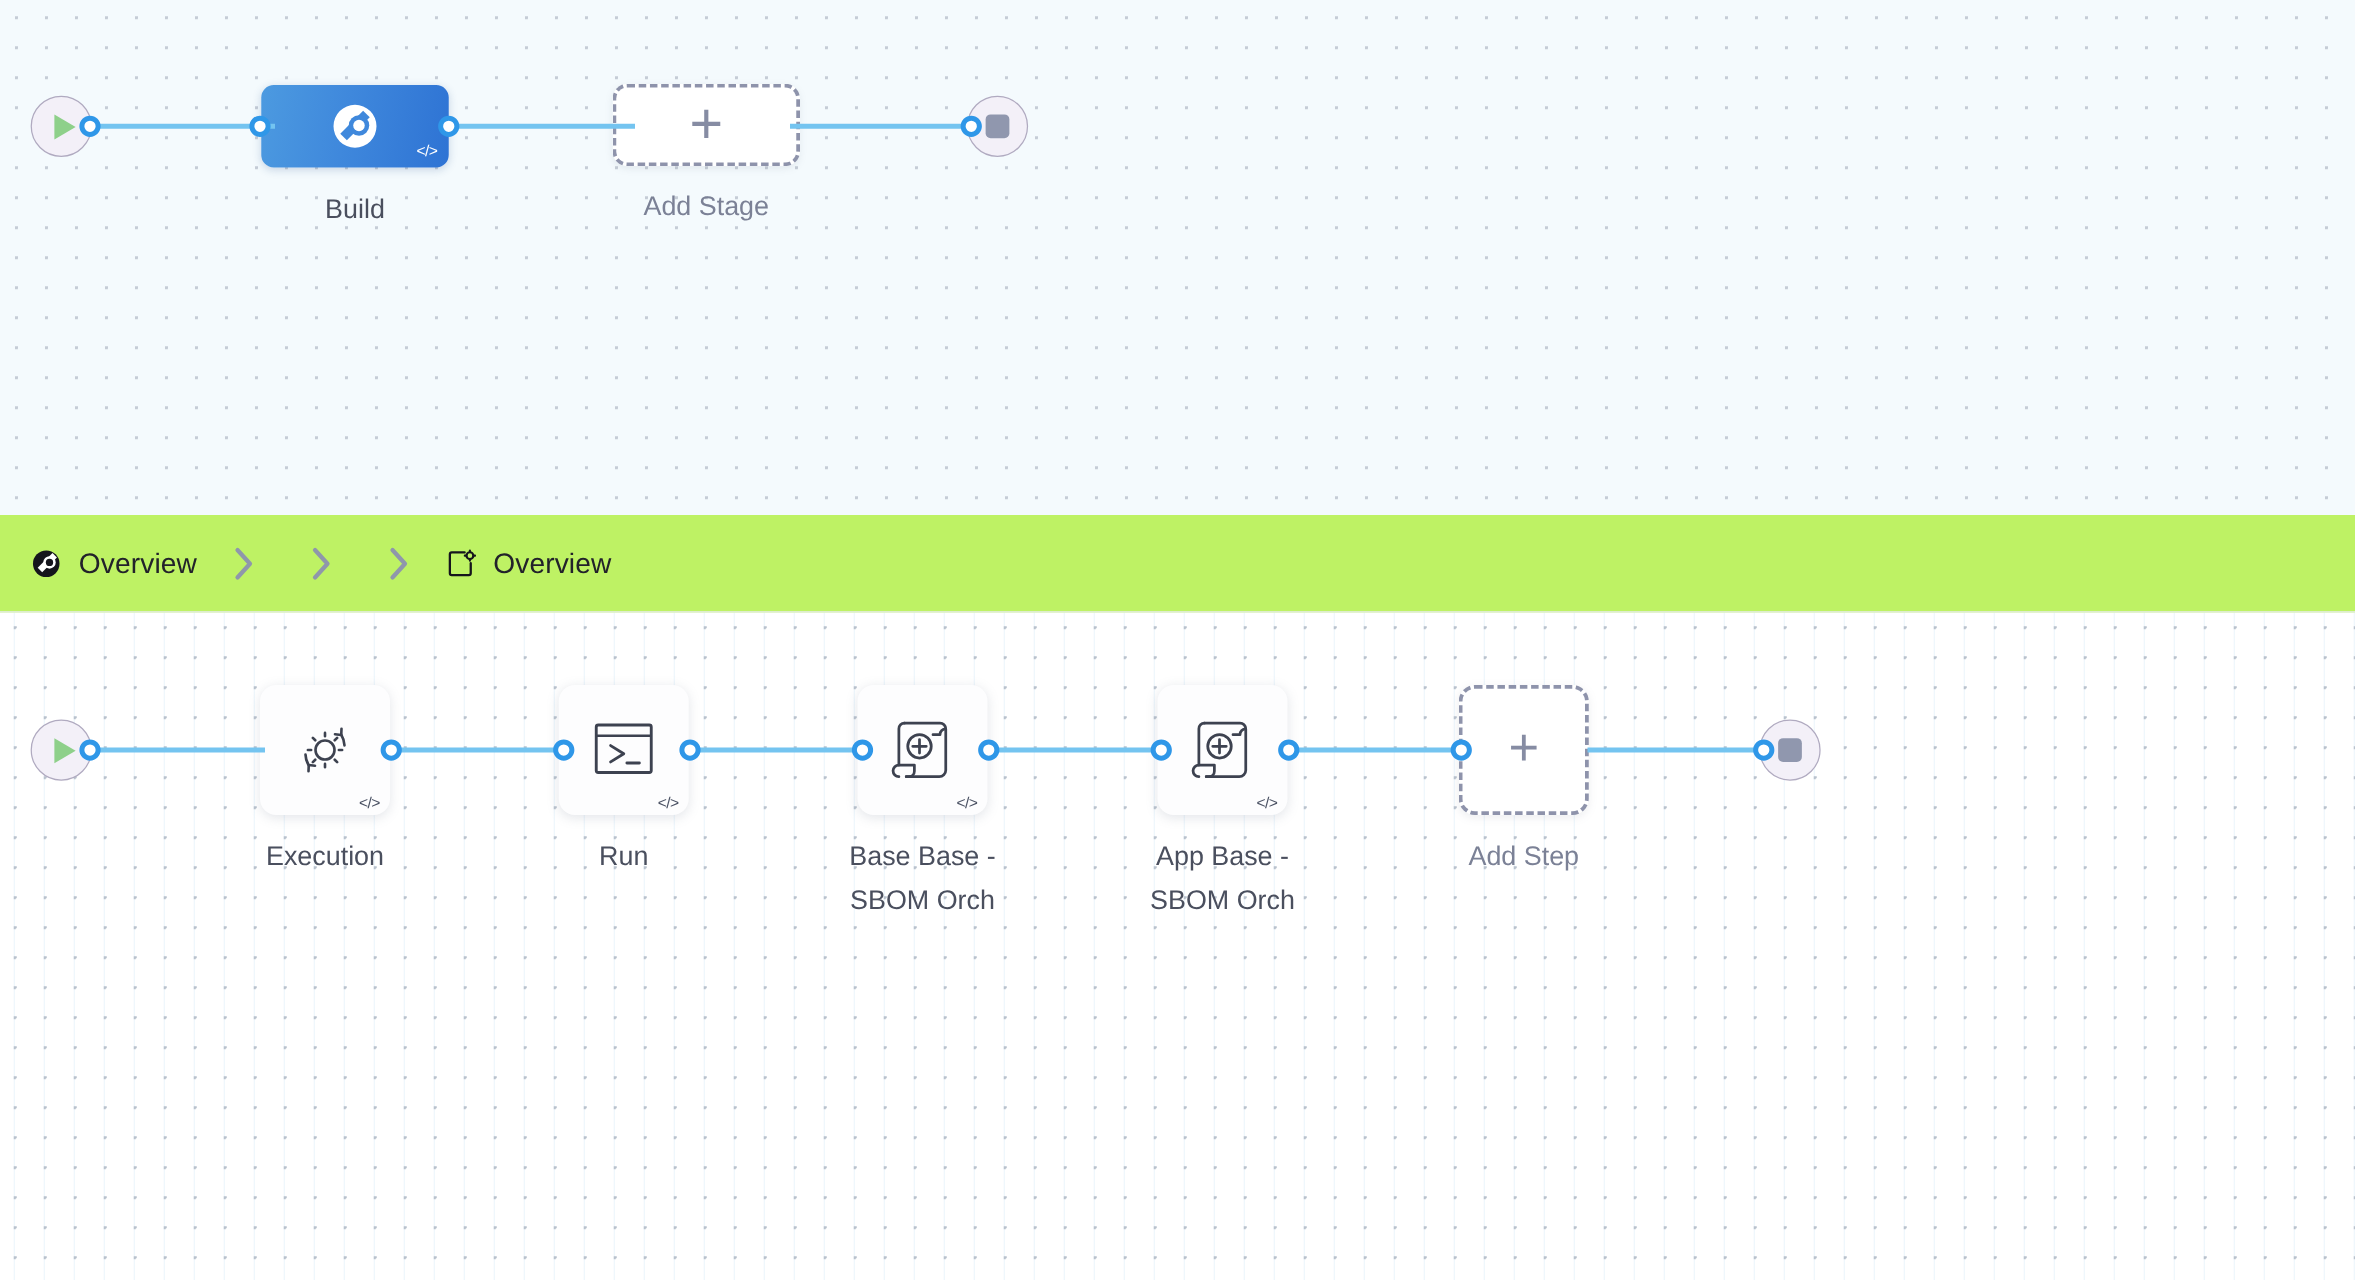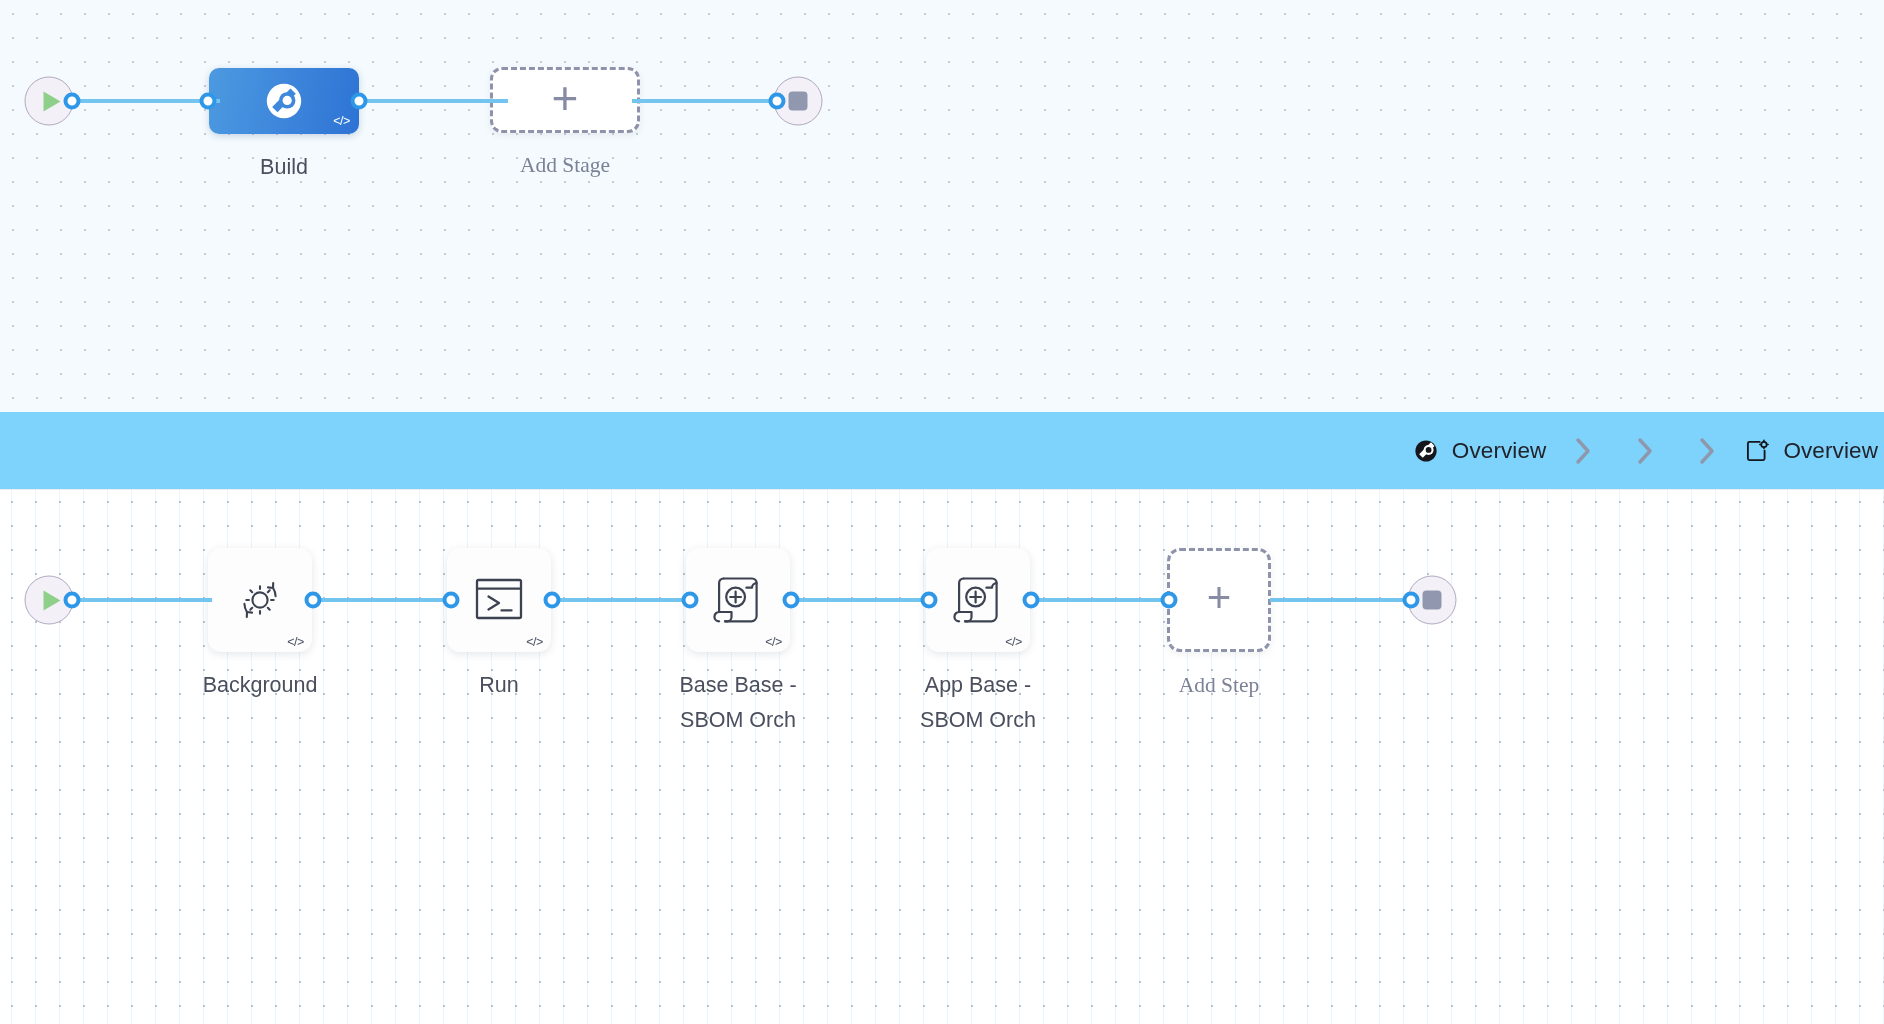--- a/index.html
+++ b/index.html
@@ -47,27 +47,26 @@
     background-size: 24px 24px, 24px 100%;
     background-position: 11px 11px, 11px 0;
     overflow: hidden;
   }
 
   
   .tab-bar {
     position: relative;
     flex: none;
     height: 78px;
-    background: #7dd3fc;
+    background: #bef264;
     display: flex;
     align-items: center;
     padding-left: 18px;
     border-bottom: 1px solid #e8ebef;
     z-index: 5;
-    justify-content: flex-end;
   }
   .tab {
     display: flex;
     align-items: center;
     gap: 13px;
     height: 78px;
     padding: 0 6px;
     position: relative;
     cursor: pointer;
     user-select: none;
@@ -216,21 +215,21 @@
     top: 100%;
     left: 50%;
     transform: translateX(-50%);
     margin-top: 16px;
     font-size: 21.5px;
     line-height: 35px;
     color: #4a4f5e;
     text-align: center;
     white-space: pre;
   }
-  .caption.muted { color: #7b8196; font-family: Liberation Serif, serif; }
+  .caption.muted { color: #7b8196; }
   .caption.stage-cap { }
 </style>
 </head>
 <body>
 
 <div id="app">
 
   <div class="stage-canvas">
 
     <div class="link" style="left:72px; top:101px; width:148px;"></div>
@@ -345,21 +344,21 @@
             <path d="M29 17.9 v-2.6 M29 42.7 v-2.6 M40.1 29 h2.6 M15.3 29 h2.6
                      M36.8 21.2 l1.9 -1.9 M19.3 38.7 l1.9 -1.9 M36.8 36.8 l1.9 1.9 M19.3 19.3 l1.9 1.9"></path>
             <path d="M42.0 16.8 a17.6 17.6 0 0 1 2.6 8.5"></path>
             <path d="M42.2 12.0 l-0.2 5.0 l-5.0 -0.6"></path>
             <path d="M16.0 41.2 a17.6 17.6 0 0 1 -2.6 -8.5"></path>
             <path d="M15.8 46.0 l0.2 -5.0 l5.0 0.6"></path>
           </g>
         </svg>
         <span class="code-badge">&lt;/&gt;</span>
       </div>
-      <div class="caption">Background</div>
+      <div class="caption">Execution</div>
     </div>
     <div class="port" style="left:313px; top:110px;"></div>
     <div class="port" style="left:451px; top:110px;"></div>
 
     <div class="node" style="left:499px; top:110px;">
       <div class="step-node">
         <svg width="54" height="50" viewBox="0 0 54 50">
           <rect x="5" y="5" width="44" height="38" rx="1.6" fill="none" stroke="#3d4250" stroke-width="2.3"></rect>
           <path d="M5 13.6 H49" fill="none" stroke="#3d4250" stroke-width="2.1"></path>
           <path d="M16.5 21.5 L27 28.0 L16.5 34.5" fill="none" stroke="#3d4250" stroke-width="2.3" stroke-linecap="round" stroke-linejoin="round"></path>

